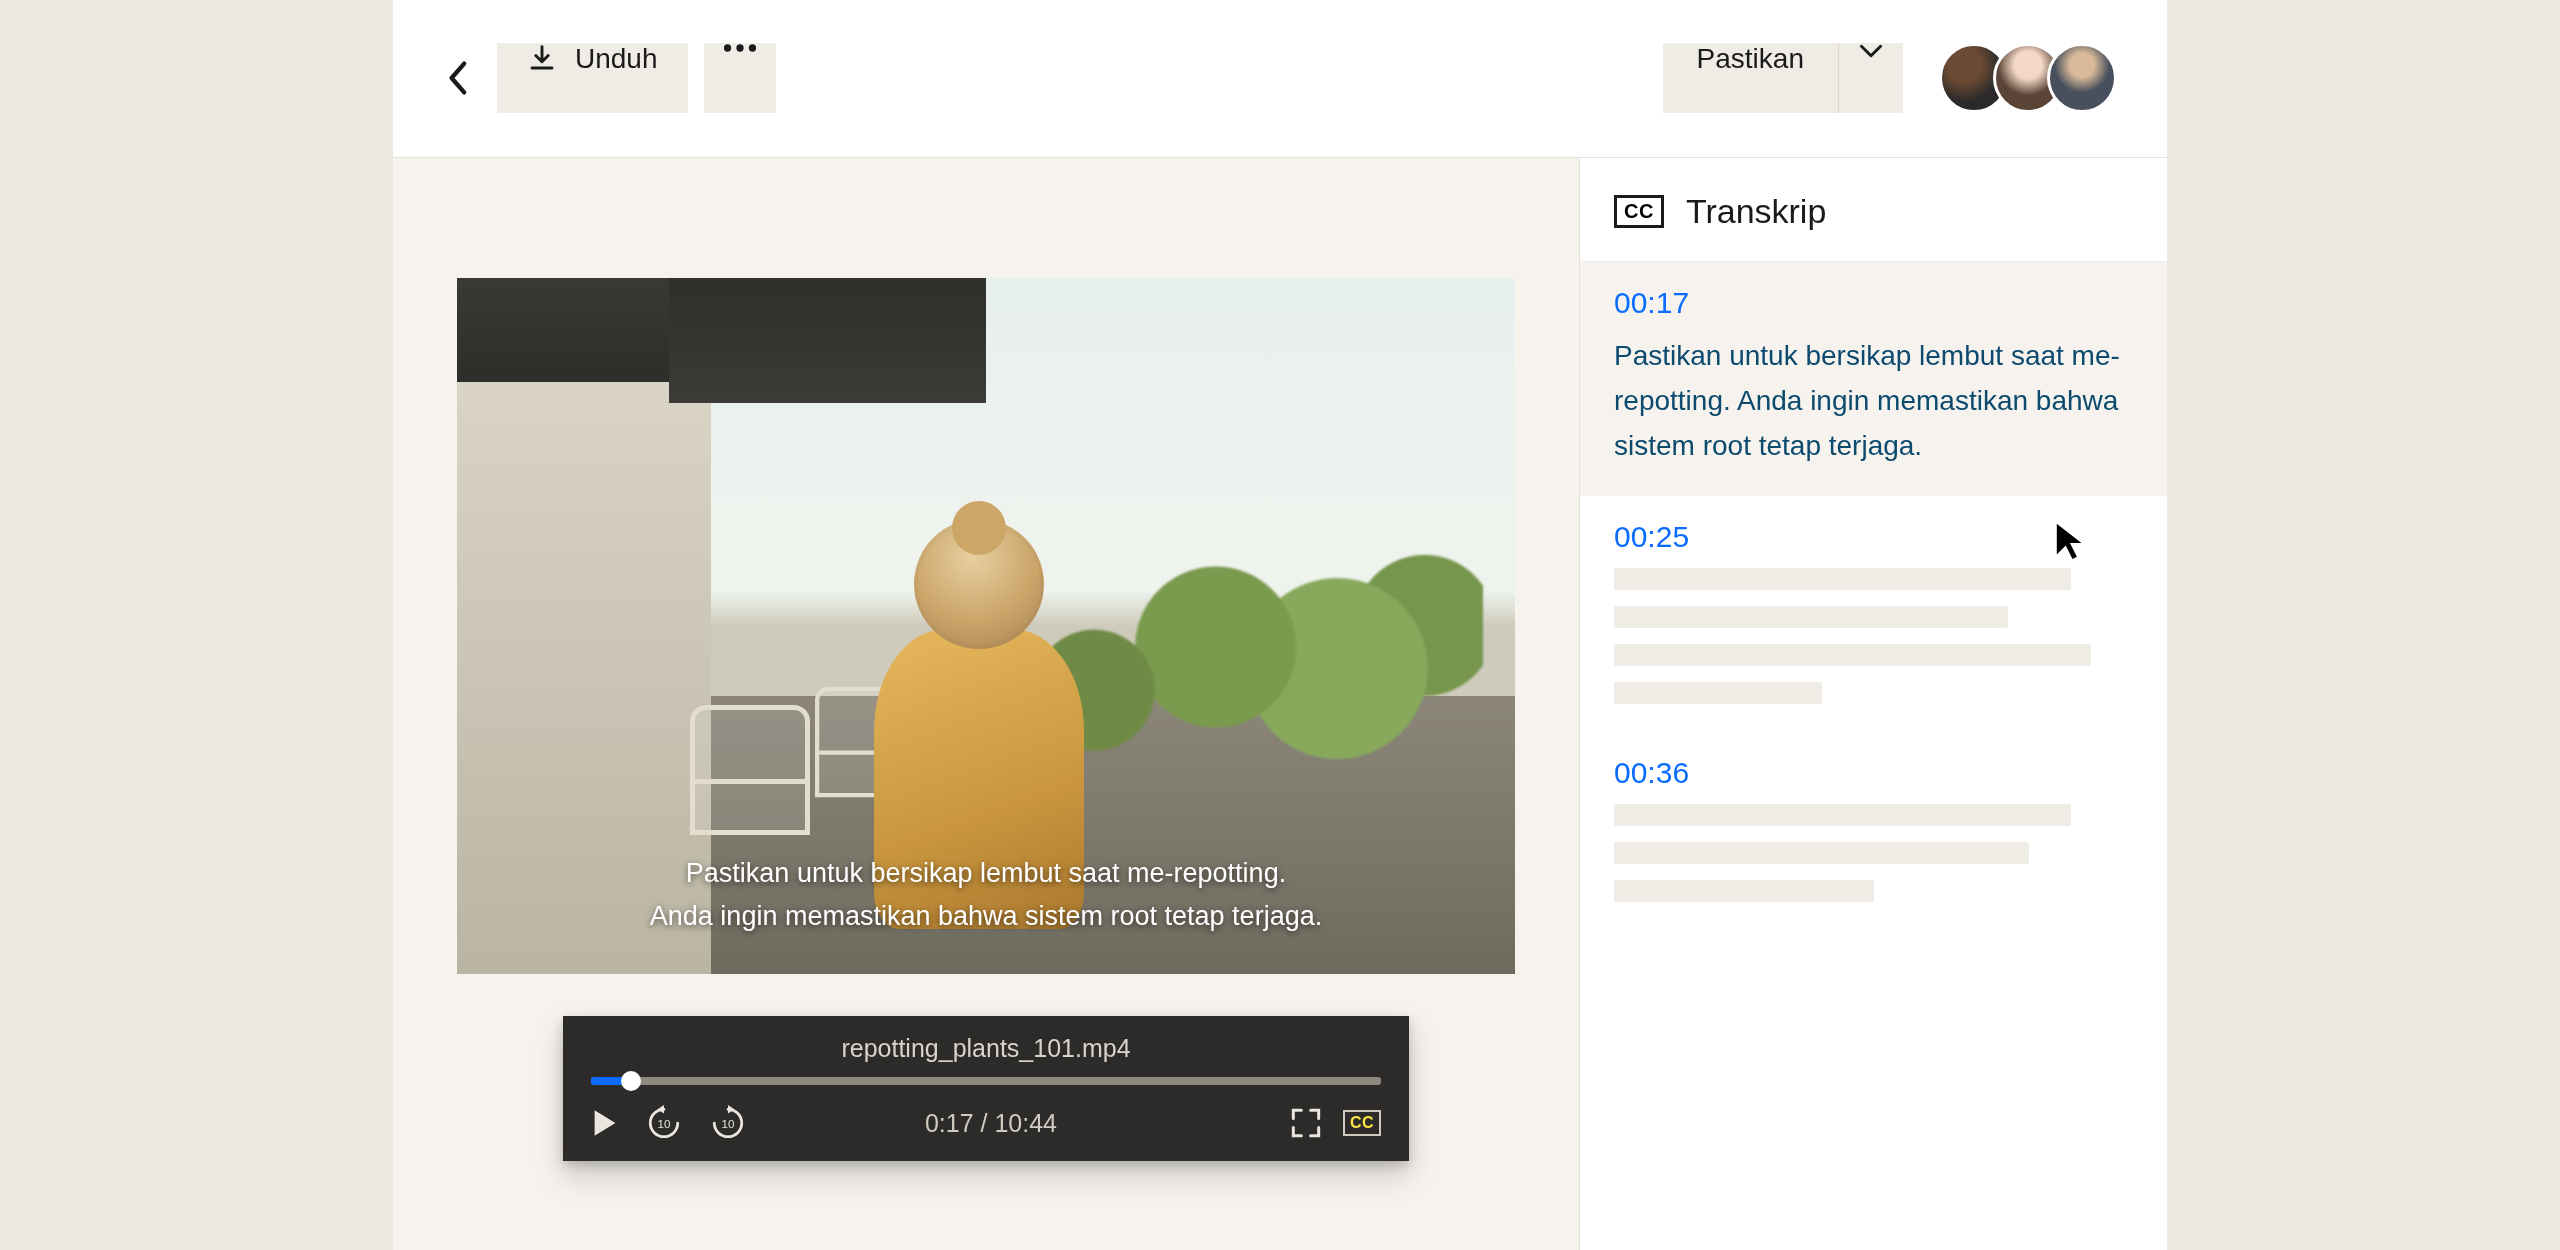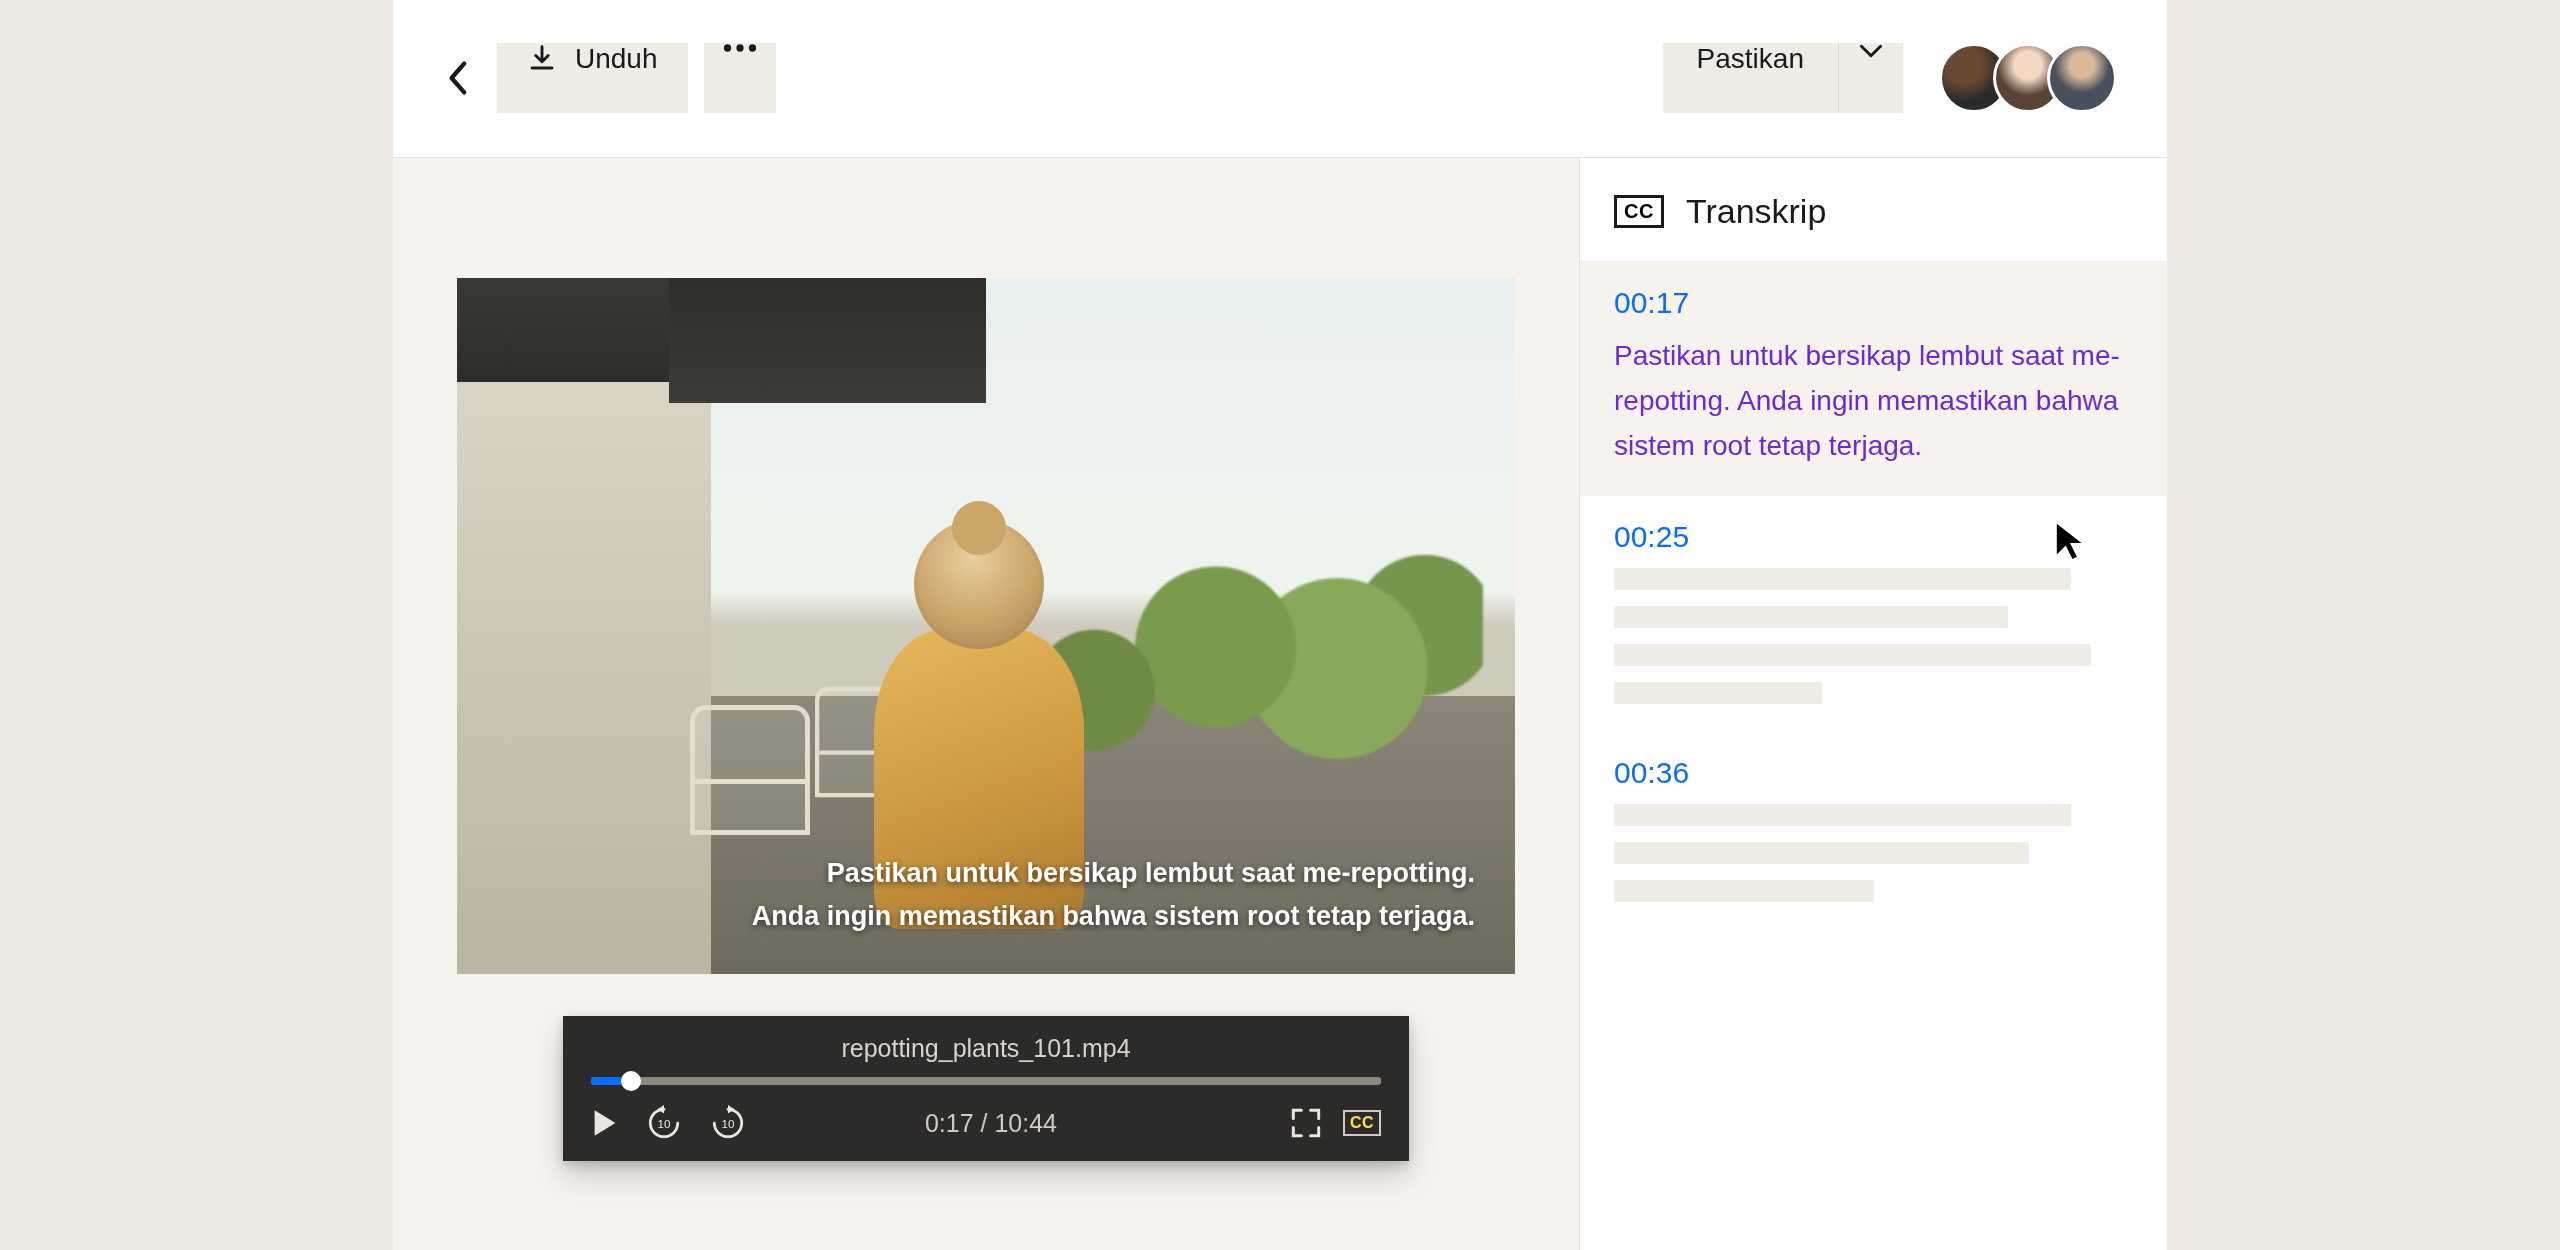--- a/index.html
+++ b/index.html
@@ -177,25 +177,25 @@
     transform: translateX(-50%);
     width: 210px;
     height: 300px;
     border-radius: 34% 34% 12% 12%;
     background: linear-gradient(160deg, #e6b85c 0%, #c9963e 60%, #a9782e 100%);
   }
   .caption {
     position: absolute;
     left: 0; right: 0;
     bottom: 36px;
-    text-align: right;
+    text-align: center;
     color: #fff;
     font-size: 27px;
     line-height: 1.6;
-    font-weight: 700;
+    font-weight: 400;
     text-shadow: 0 2px 6px rgba(0,0,0,0.6);
     padding: 0 40px;
   }
 
   
   .player {
     margin-top: 42px;
     width: 846px;
     background: #2c2b29;
     color: #e9e6df;
@@ -287,21 +287,21 @@
   .seg-time {
     color: #0a6cff;
     font-size: 30px;
     font-weight: 500;
     margin-bottom: 14px;
     cursor: pointer;
   }
   .seg-text {
     font-size: 28px;
     line-height: 1.6;
-    color: #6d28d9;
+    color: #0c4a6e;
   }
   .skel-line {
     height: 22px;
     background: #efece6;
     border-radius: 2px;
     margin-bottom: 16px;
   }
   .skel-line:last-child { margin-bottom: 0; }
   .cursor-img {
     position: absolute;

